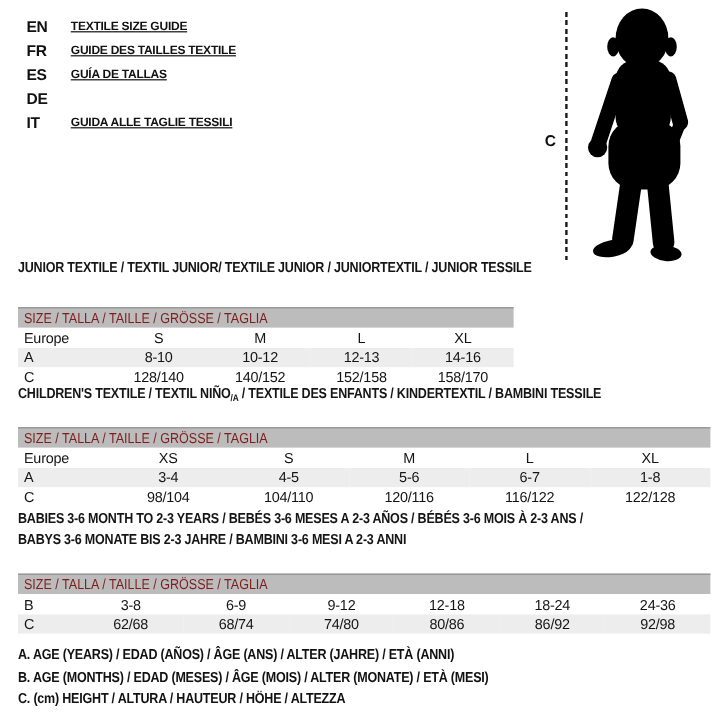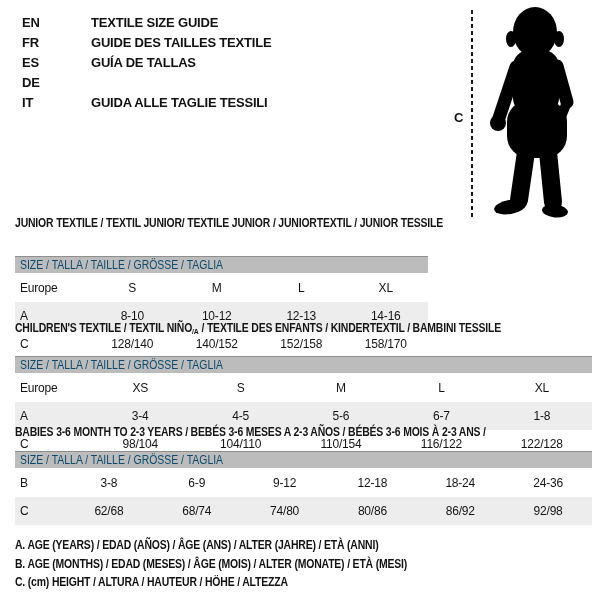--- a/index.html
+++ b/index.html
@@ -8,23 +8,23 @@
     position: relative;
     width: 600px; height: 600px;
     background: #ffffff;
     color: #111111;
     font-family: "Liberation Sans", sans-serif;
     overflow: hidden;
   }
 
   
   .lang-block { position: absolute; left: 22px; top: 13px; }
-  .lang-row { display: flex; line-height: 20px; gap: 32px; }
+  .lang-row { display: flex; line-height: 20px; }
   .lang-code { width: 37px; font-size: 13px; font-weight: 700; letter-spacing: -0.2px; }
-  .lang-title { font-size: 13px; font-weight: 700; letter-spacing: -0.2px; white-space: nowrap; }
+  .lang-title { font-size: 10px; font-weight: 700; letter-spacing: -0.2px; white-space: nowrap; text-decoration: underline; }
 
   
   .figure { position: absolute; left: 440px; top: 0; width: 160px; height: 230px; }
   .measure-line {
     position: absolute; left: 31px; top: 10px;
     width: 2px; height: 208px;
     background: repeating-linear-gradient(to bottom, #1a1a1a 0 4px, transparent 4px 7px);
   }
   .measure-label {
     position: absolute; left: 14px; top: 110px;
@@ -38,36 +38,36 @@
   #children-section{ top: 321px; width: 577px; }
   #babies-section  { top: 424px; width: 577px; }
 
   .section-heading {
     font-size: 12px; font-weight: 700; letter-spacing: -0.2px;
     white-space: nowrap; color: #151515;
   }
   .condense { display: inline-block; transform: scaleX(0.87); transform-origin: 0 50%; white-space: nowrap; }
   #junior-section  .section-heading { margin-bottom: 26px; text-align: right; }
   #children-section .section-heading { margin-bottom: 20px; }
-  #babies-section  .heading-lines { line-height: 17px; margin-bottom: 10px; }
+  #babies-section  .heading-lines { line-height: 17px; margin-bottom: 20px; }
 
   sub.heading-sub { font-size: 8px; vertical-align: -2px; }
 
   .size-header-bar {
     height: 17px; line-height: 17px;
     background: #bcbcbc;
     border-top: 1px solid #8f8f8f;
     padding-left: 5px;
-    font-size: 12px; font-weight: 400; color: #0c4a6e;
+    font-size: 12px; font-weight: 400; color: #7f1d1d;
     margin-bottom: 1px;
   }
 
   table.size-table { width: 100%; border-collapse: collapse; table-layout: fixed; }
   table.size-table td {
-    height: 28px;
+    height: 16px;
     font-size: 12px; font-weight: 400; letter-spacing: -0.2px;
     text-align: center; vertical-align: middle;
     color: #141414;
   }
   table.size-table td.row-label { text-align: left; padding-left: 5px; }
   tr.shaded td { background: #ededed; }
 
   
   .notes { position: absolute; left: 15px; top: 536px; }
   .note-line { font-size: 12px; font-weight: 700; line-height: 18.5px; letter-spacing: -0.2px; white-space: nowrap; }
@@ -196,31 +196,32 @@
       <td>3-4</td>
       <td>4-5</td>
       <td>5-6</td>
       <td>6-7</td>
       <td>1-8</td>
     </tr>
     <tr>
       <td class="row-label">C</td>
       <td>98/104</td>
       <td>104/110</td>
-      <td>110/154</td>
+      <td>120/116</td>
       <td>116/122</td>
       <td>122/128</td>
     </tr>
   </tbody>
     </table>
 </div>
 
 <div class="section" id="babies-section">
   <div class="heading-lines">
     <div class="section-heading"><span class="condense">BABIES 3-6 MONTH TO 2-3 YEARS / BEBÉS 3-6 MESES A 2-3 AÑOS / BÉBÉS 3-6 MOIS À 2-3 ANS /</span></div>
+    <div class="section-heading"><span class="condense">BABYS 3-6 MONATE BIS 2-3 JAHRE / BAMBINI 3-6 MESI A 2-3 ANNI</span></div>
   </div>
   <div class="size-header-bar">
     <span class="condense">SIZE / TALLA / TAILLE / GRÖSSE / TAGLIA</span>
   </div>
   <table class="size-table">
     <colgroup>
         <col style="width:50px">
         <col>
         <col>
         <col>

